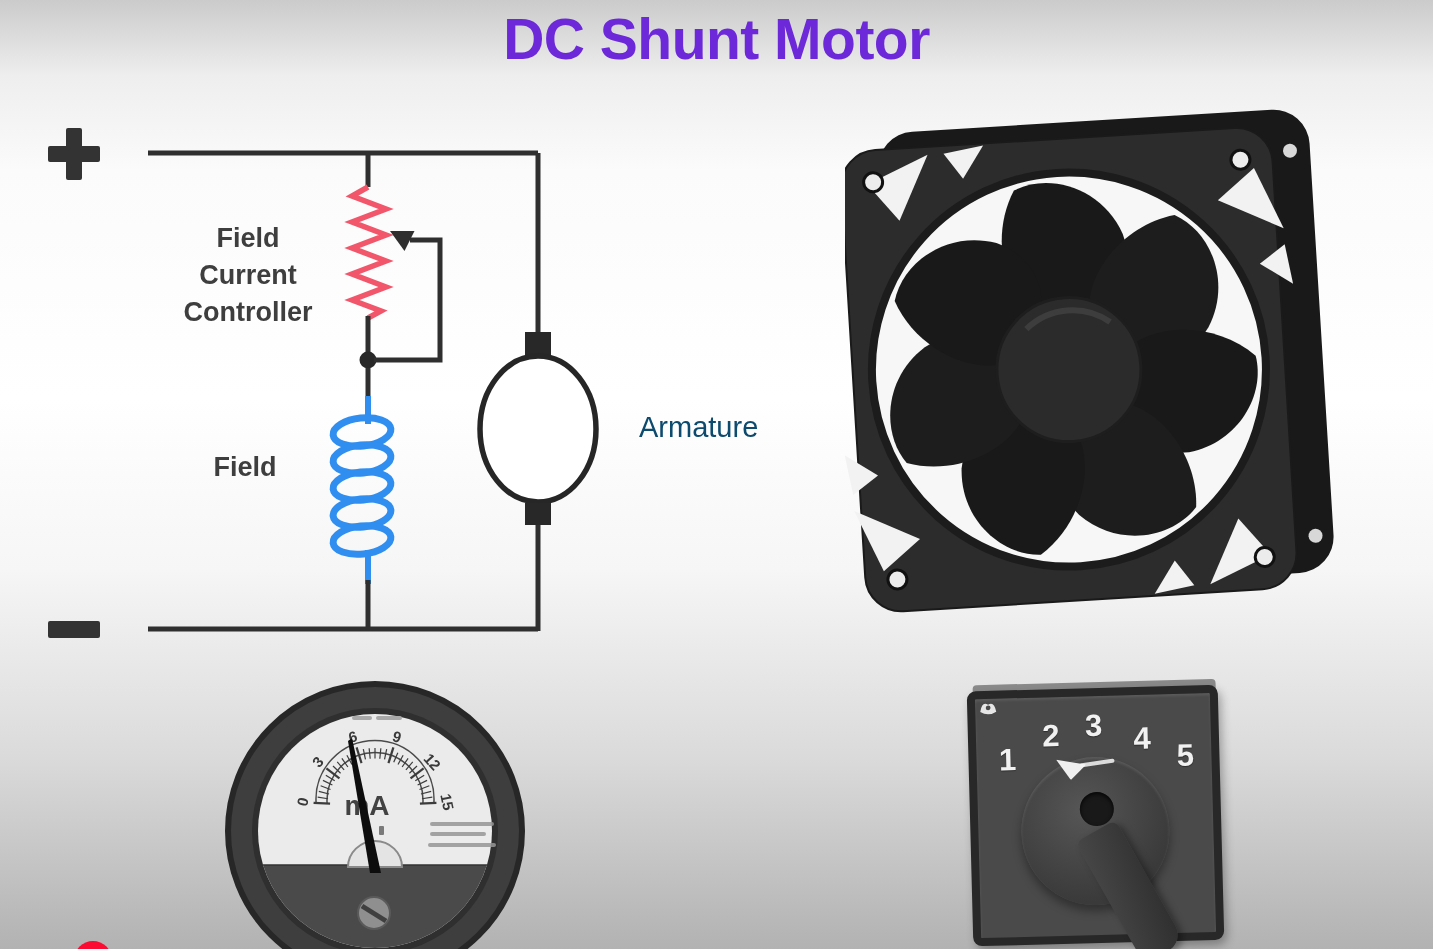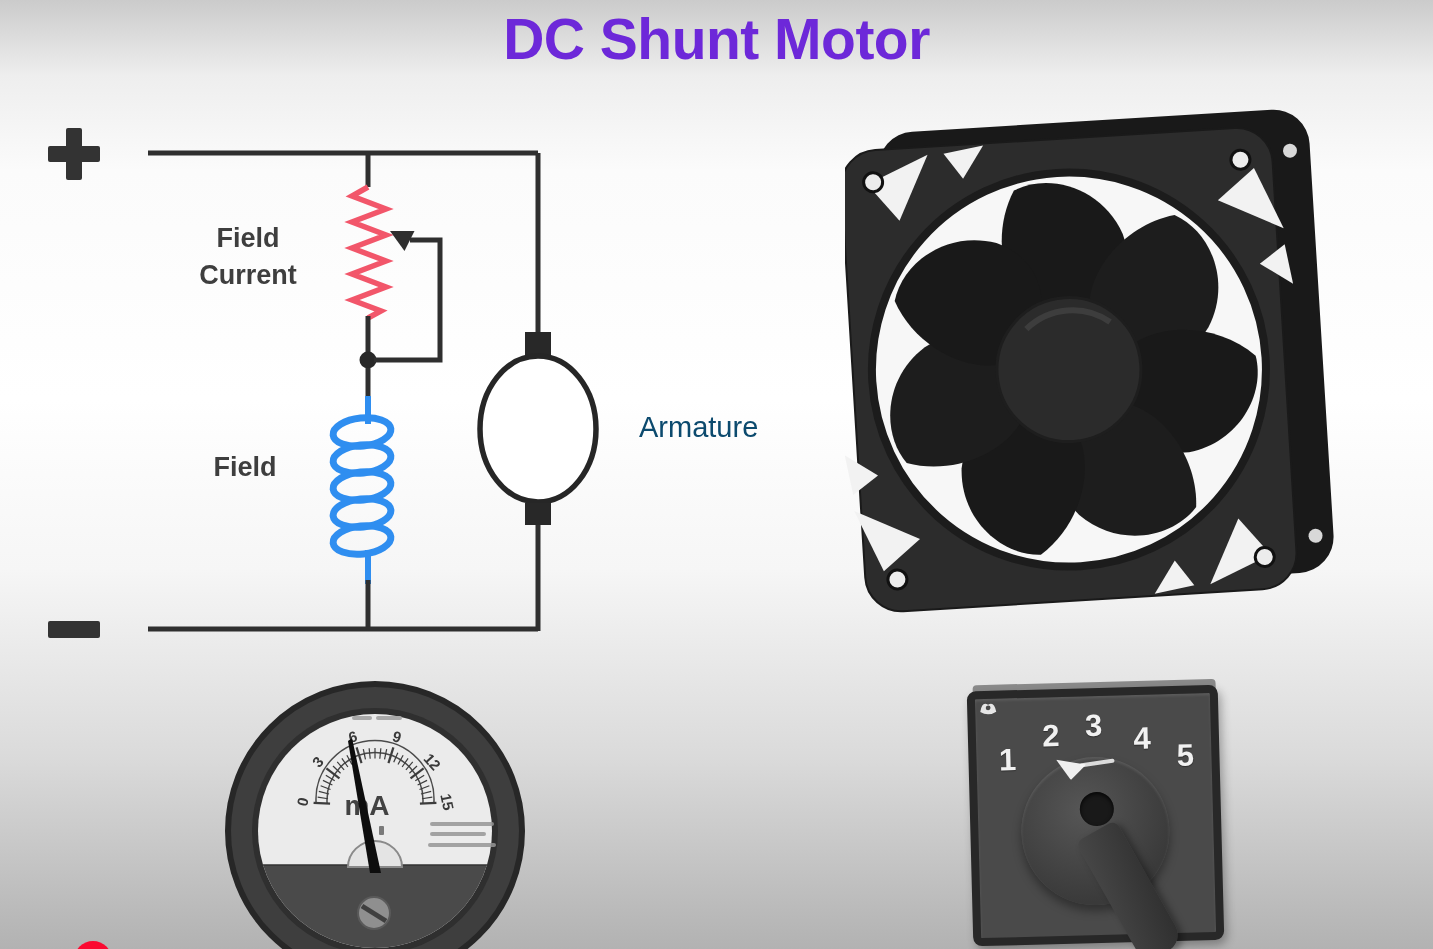--- a/index.html
+++ b/index.html
@@ -96,20 +96,21 @@
   <path d="M538,520 V631" stroke="#2f2f2f" stroke-width="5" fill="none"></path>
 
   <rect x="525" y="332" width="26" height="25" fill="#282828"></rect>
   <ellipse cx="538" cy="429" rx="58" ry="73" fill="#ffffff" stroke="#262626" stroke-width="5.5"></ellipse>
   <rect x="525" y="503" width="26" height="22" fill="#282828"></rect>
 </svg>
 
 <div class="abs circ-label" style="left:150px;top:220px;width:196px;">
   <div>Field</div>
   <div>Current</div>
+  <div>Controller</div>
 </div>
 <div class="abs circ-label" style="left:165px;top:449px;width:160px;">
   <div>Field</div>
 </div>
 <div class="abs" style="left:639px;top:411px;font-size:29px;color:#0c4a6e;">Armature</div>
 
 <svg class="abs" style="left:845px;top:105px;" width="505" height="530" viewBox="0 0 505 530">
   <g transform="rotate(-3.5 250 265)">
 
     <rect x="46" y="16" width="432" height="464" rx="36" fill="#191919"></rect>

